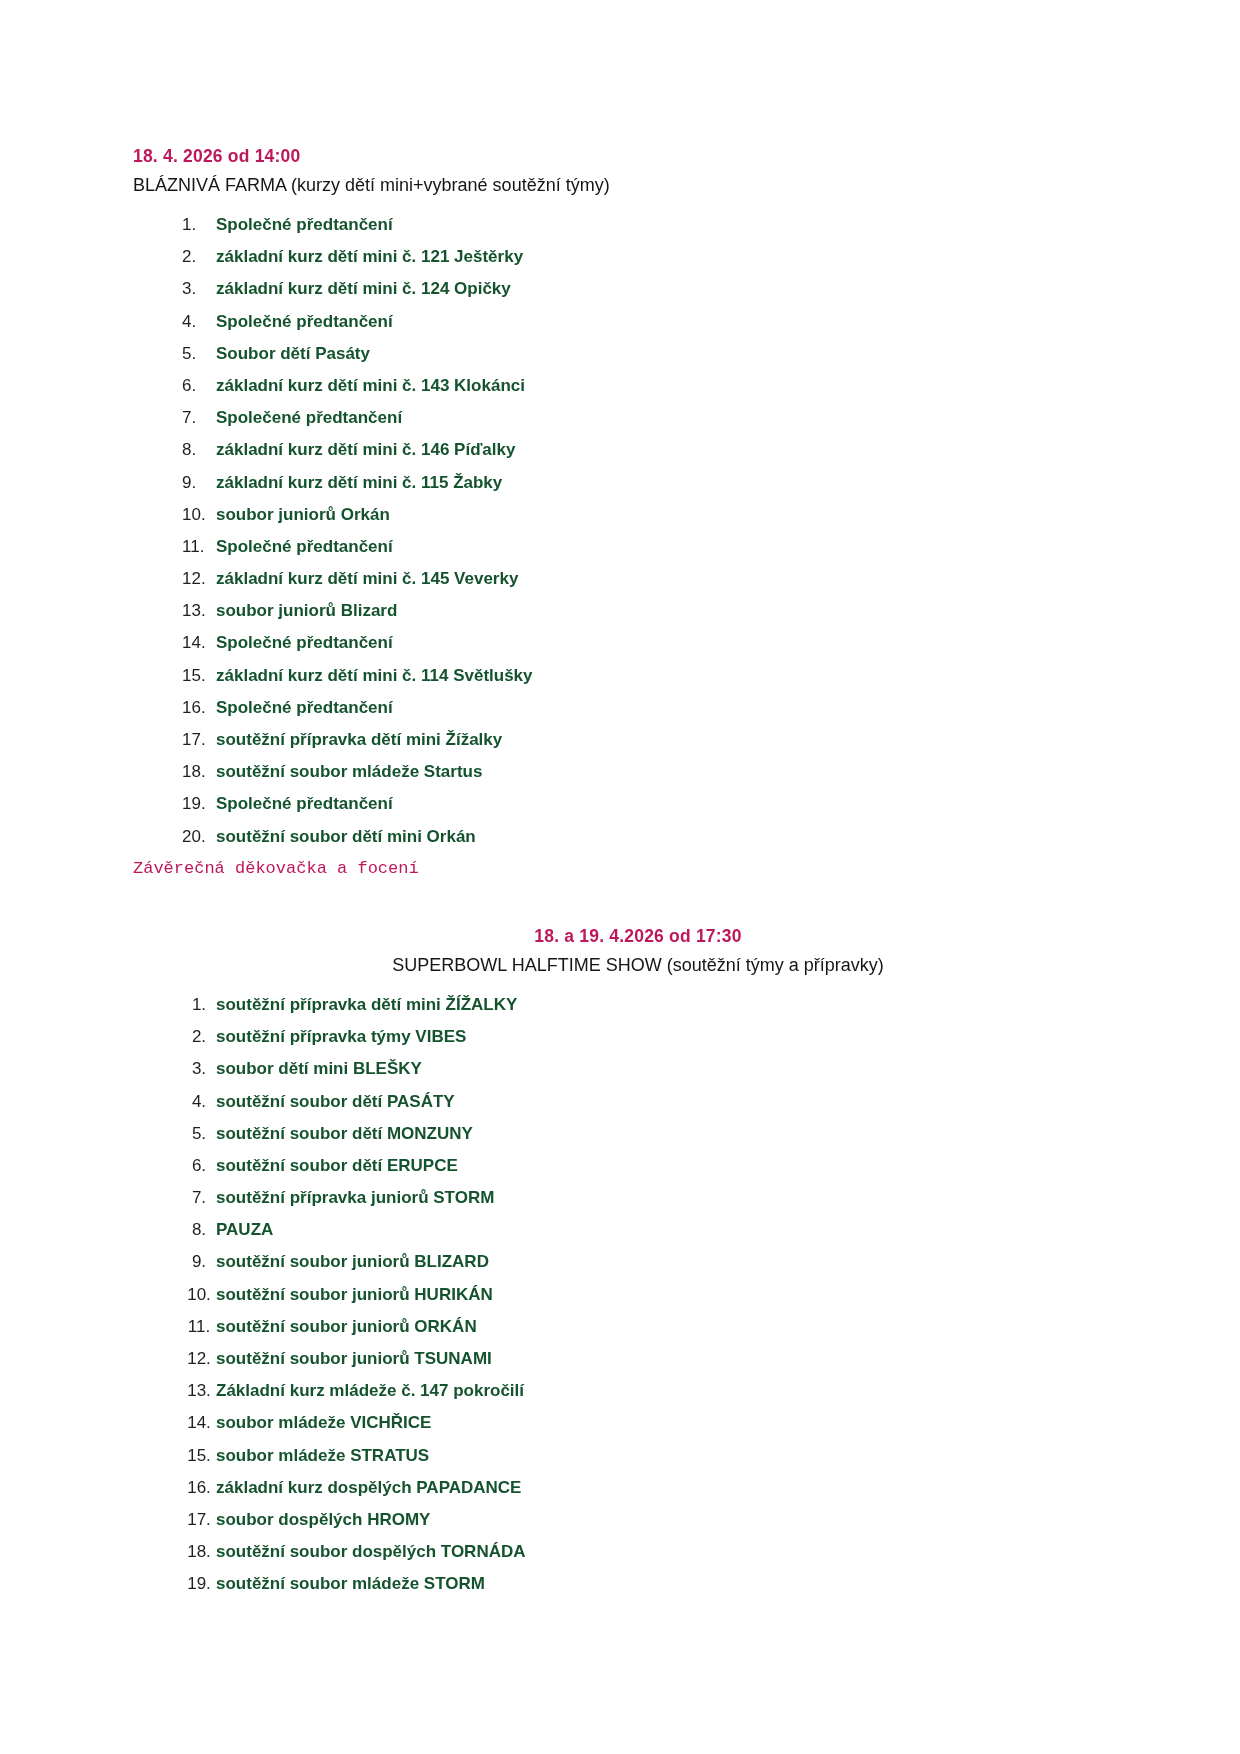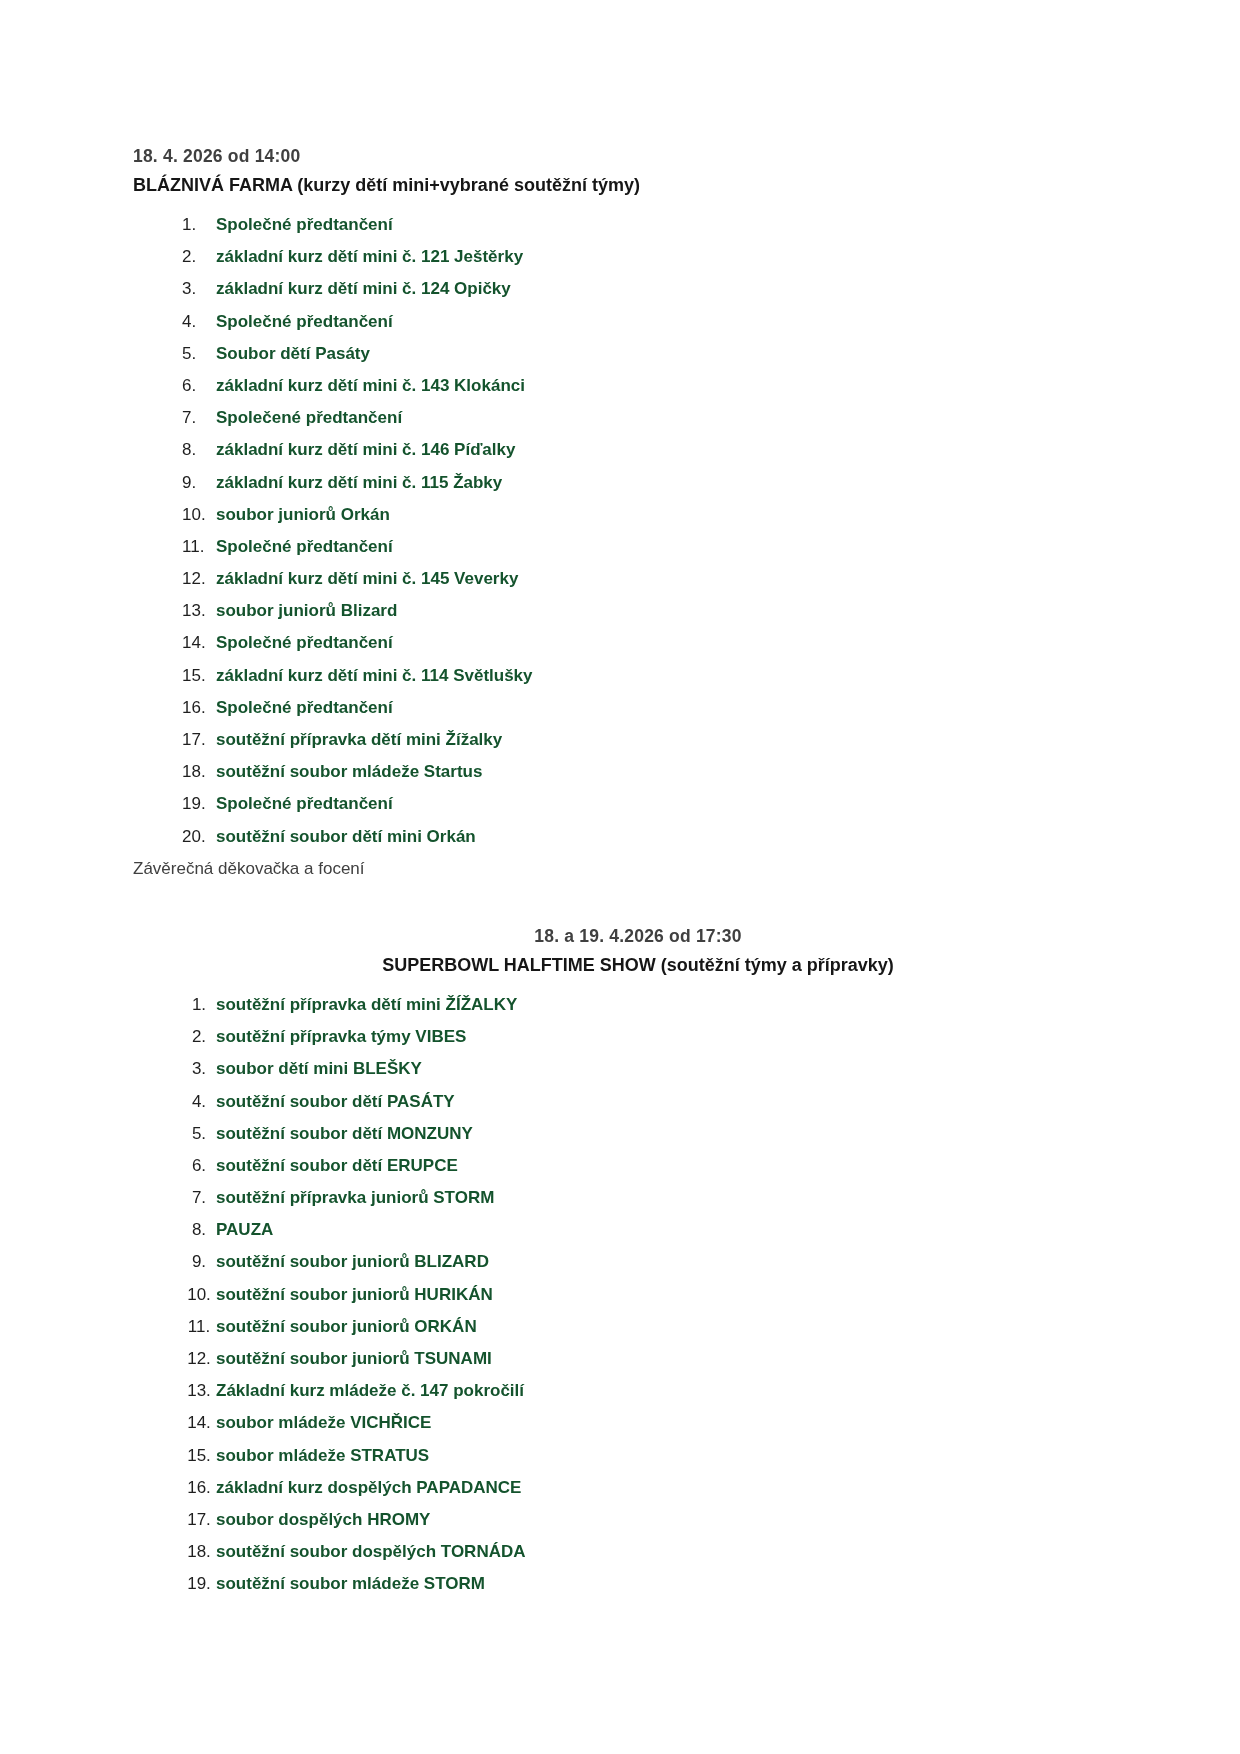--- a/index.html
+++ b/index.html
@@ -13,29 +13,29 @@
     overflow: hidden;
     margin: 0 auto;
   }
   .content {
     position: absolute;
     left: 133px;
     top: 146px;
     width: 1010px;
   }
   .date-heading {
-    color: #404040;
+    color: #be185d;
     font-weight: bold;
     font-size: 17.5px;
     line-height: 20px;
     margin: 0 0 9px 0;
     letter-spacing: 0.2px;
   }
   .section-title {
-    font-weight: bold;
+    font-weight: normal;
     font-size: 18px;
     line-height: 21px;
     margin: 0 0 13px 0;
     color: #161616;
   }
   .schedule-list { margin: 0; padding: 0; list-style: none; }
   .li-row {
     display: flex;
     align-items: baseline;
     line-height: 32.2px;
@@ -48,21 +48,22 @@
     width: 34px;
     flex: 0 0 34px;
     font-size: 17px;
     color: #1f1f1f;
   }
   .item-text { font-size: 17px; color: #14532d; font-weight: bold; }
   .closing-note {
     font-size: 17px;
     line-height: 32.2px;
     margin: 0;
-    color: #404040;
+    color: #be185d;
+    font-family: Liberation Mono, monospace;
   }
   .section-2 { margin-top: 41px; text-align: center; }
 </style>
 </head>
 <body>
 
 <div class="page">
   <div class="content">
 
     <section>

